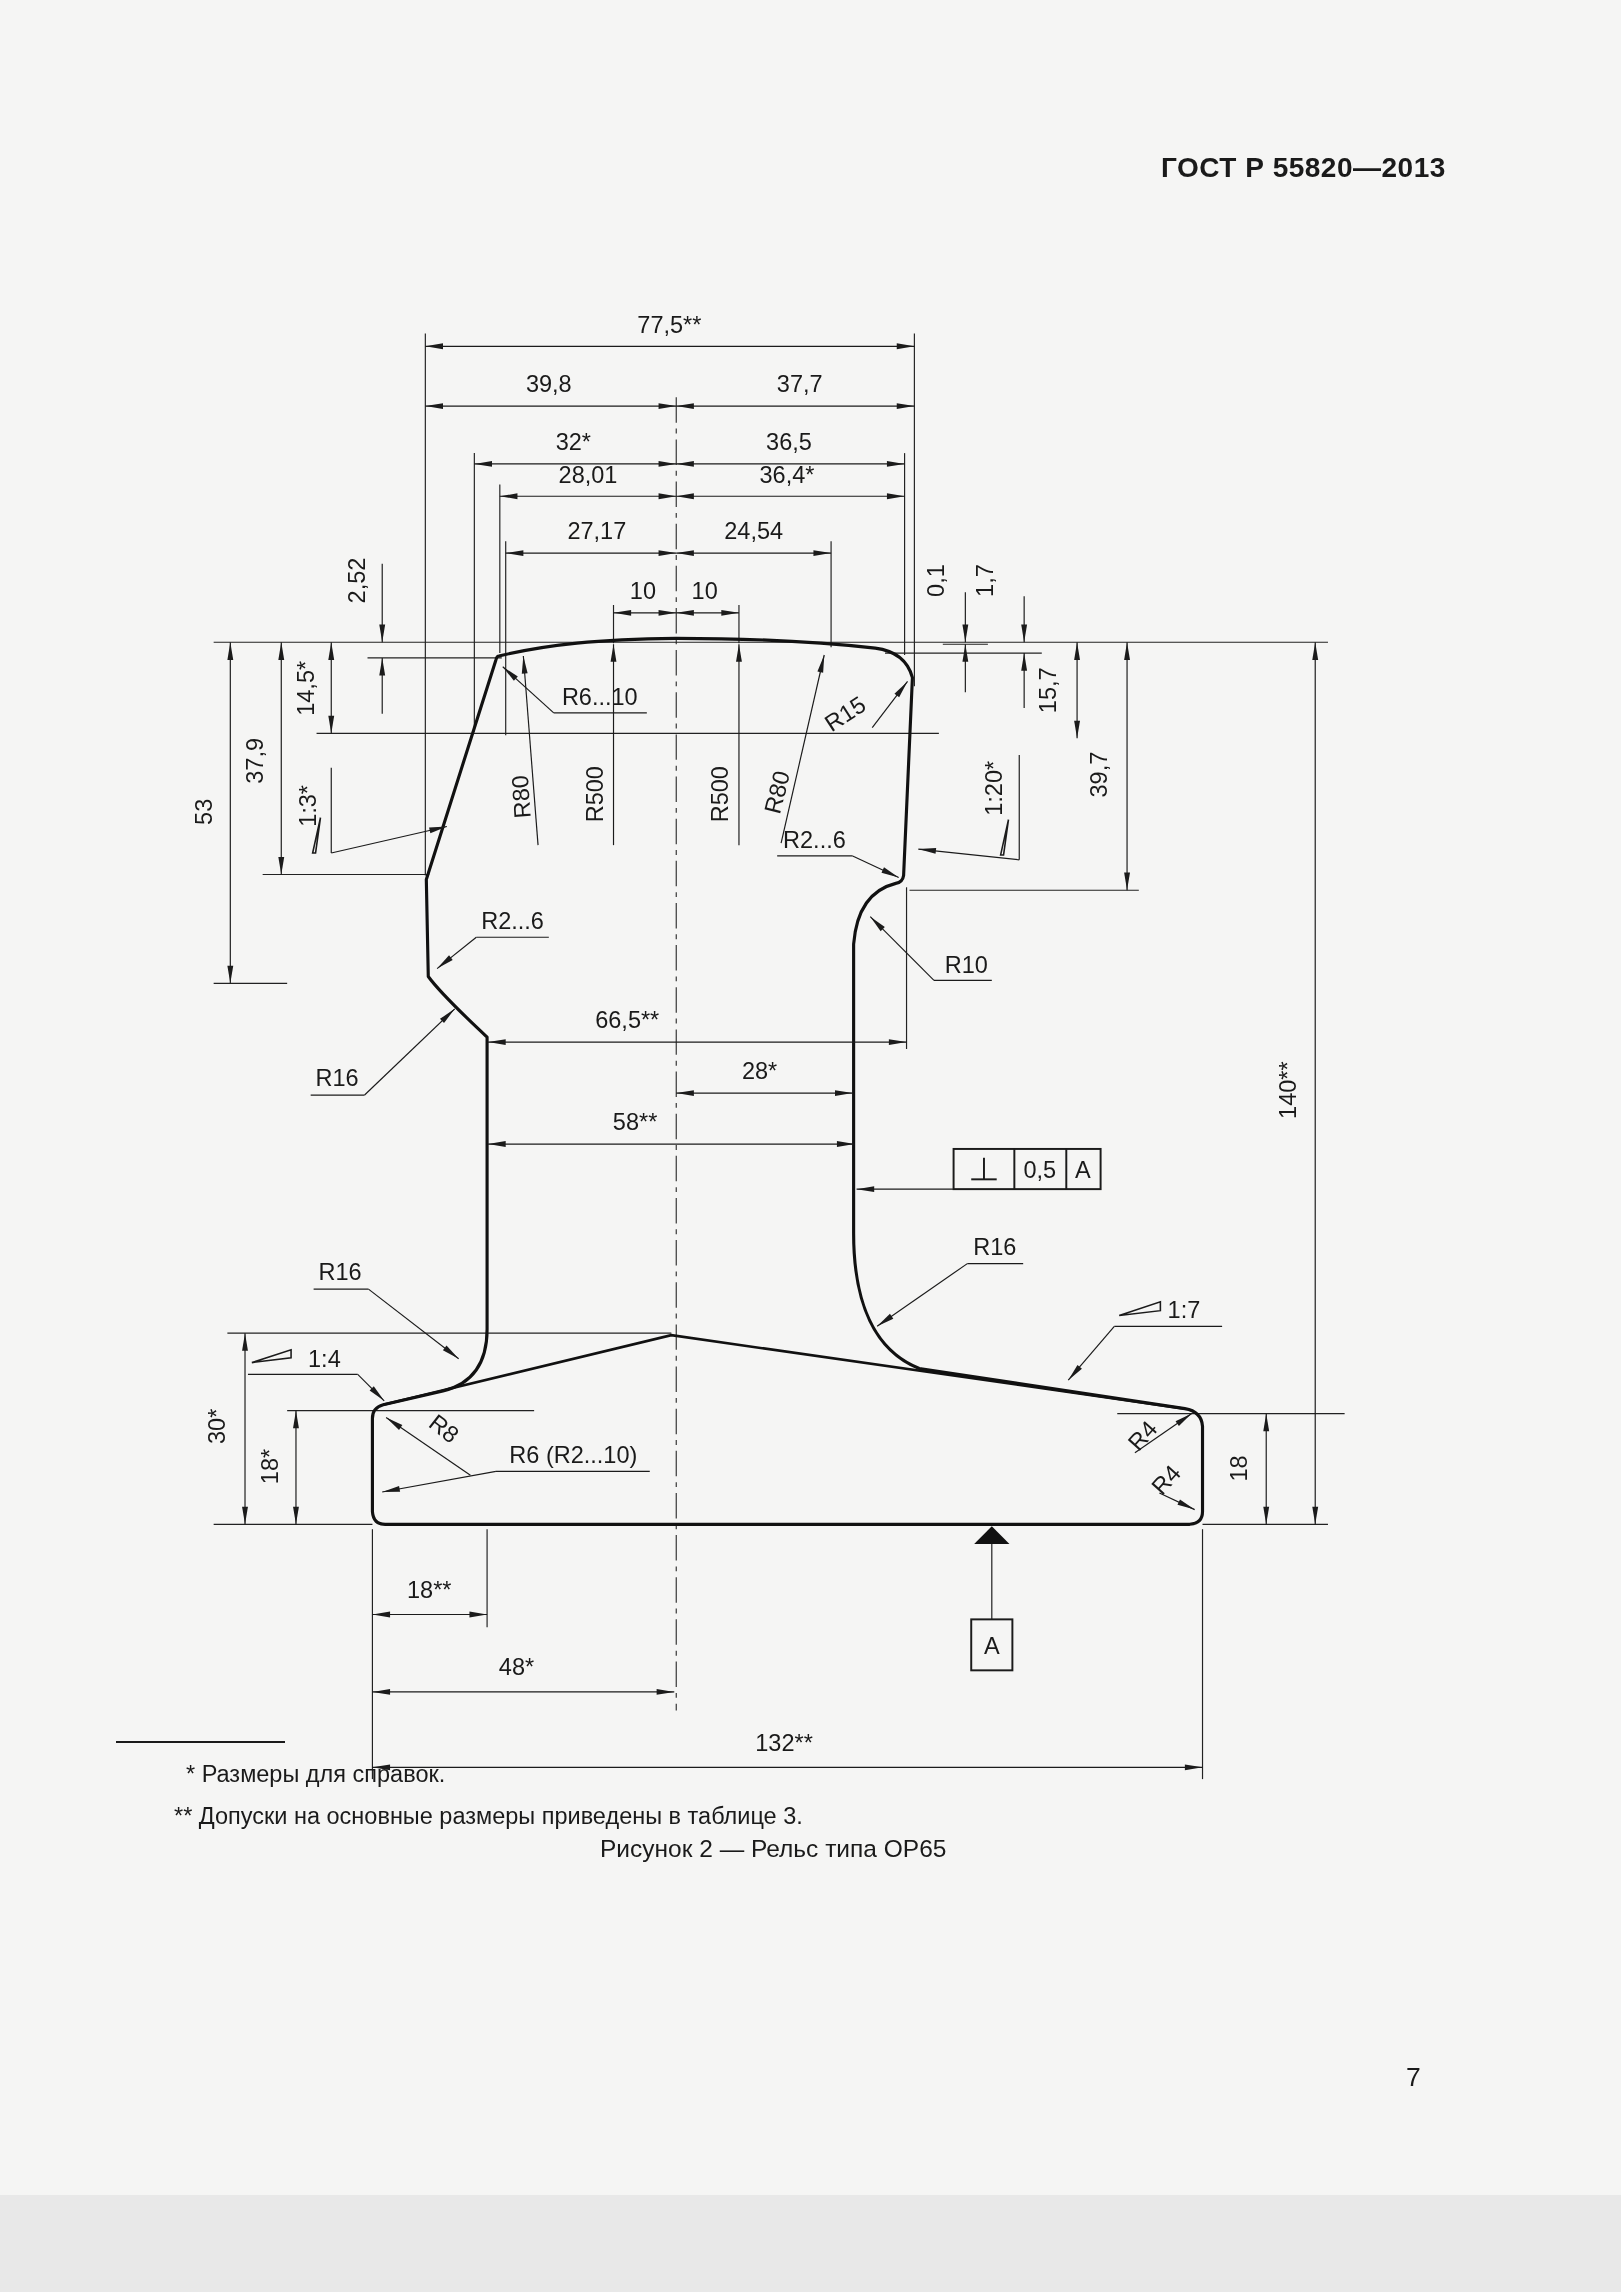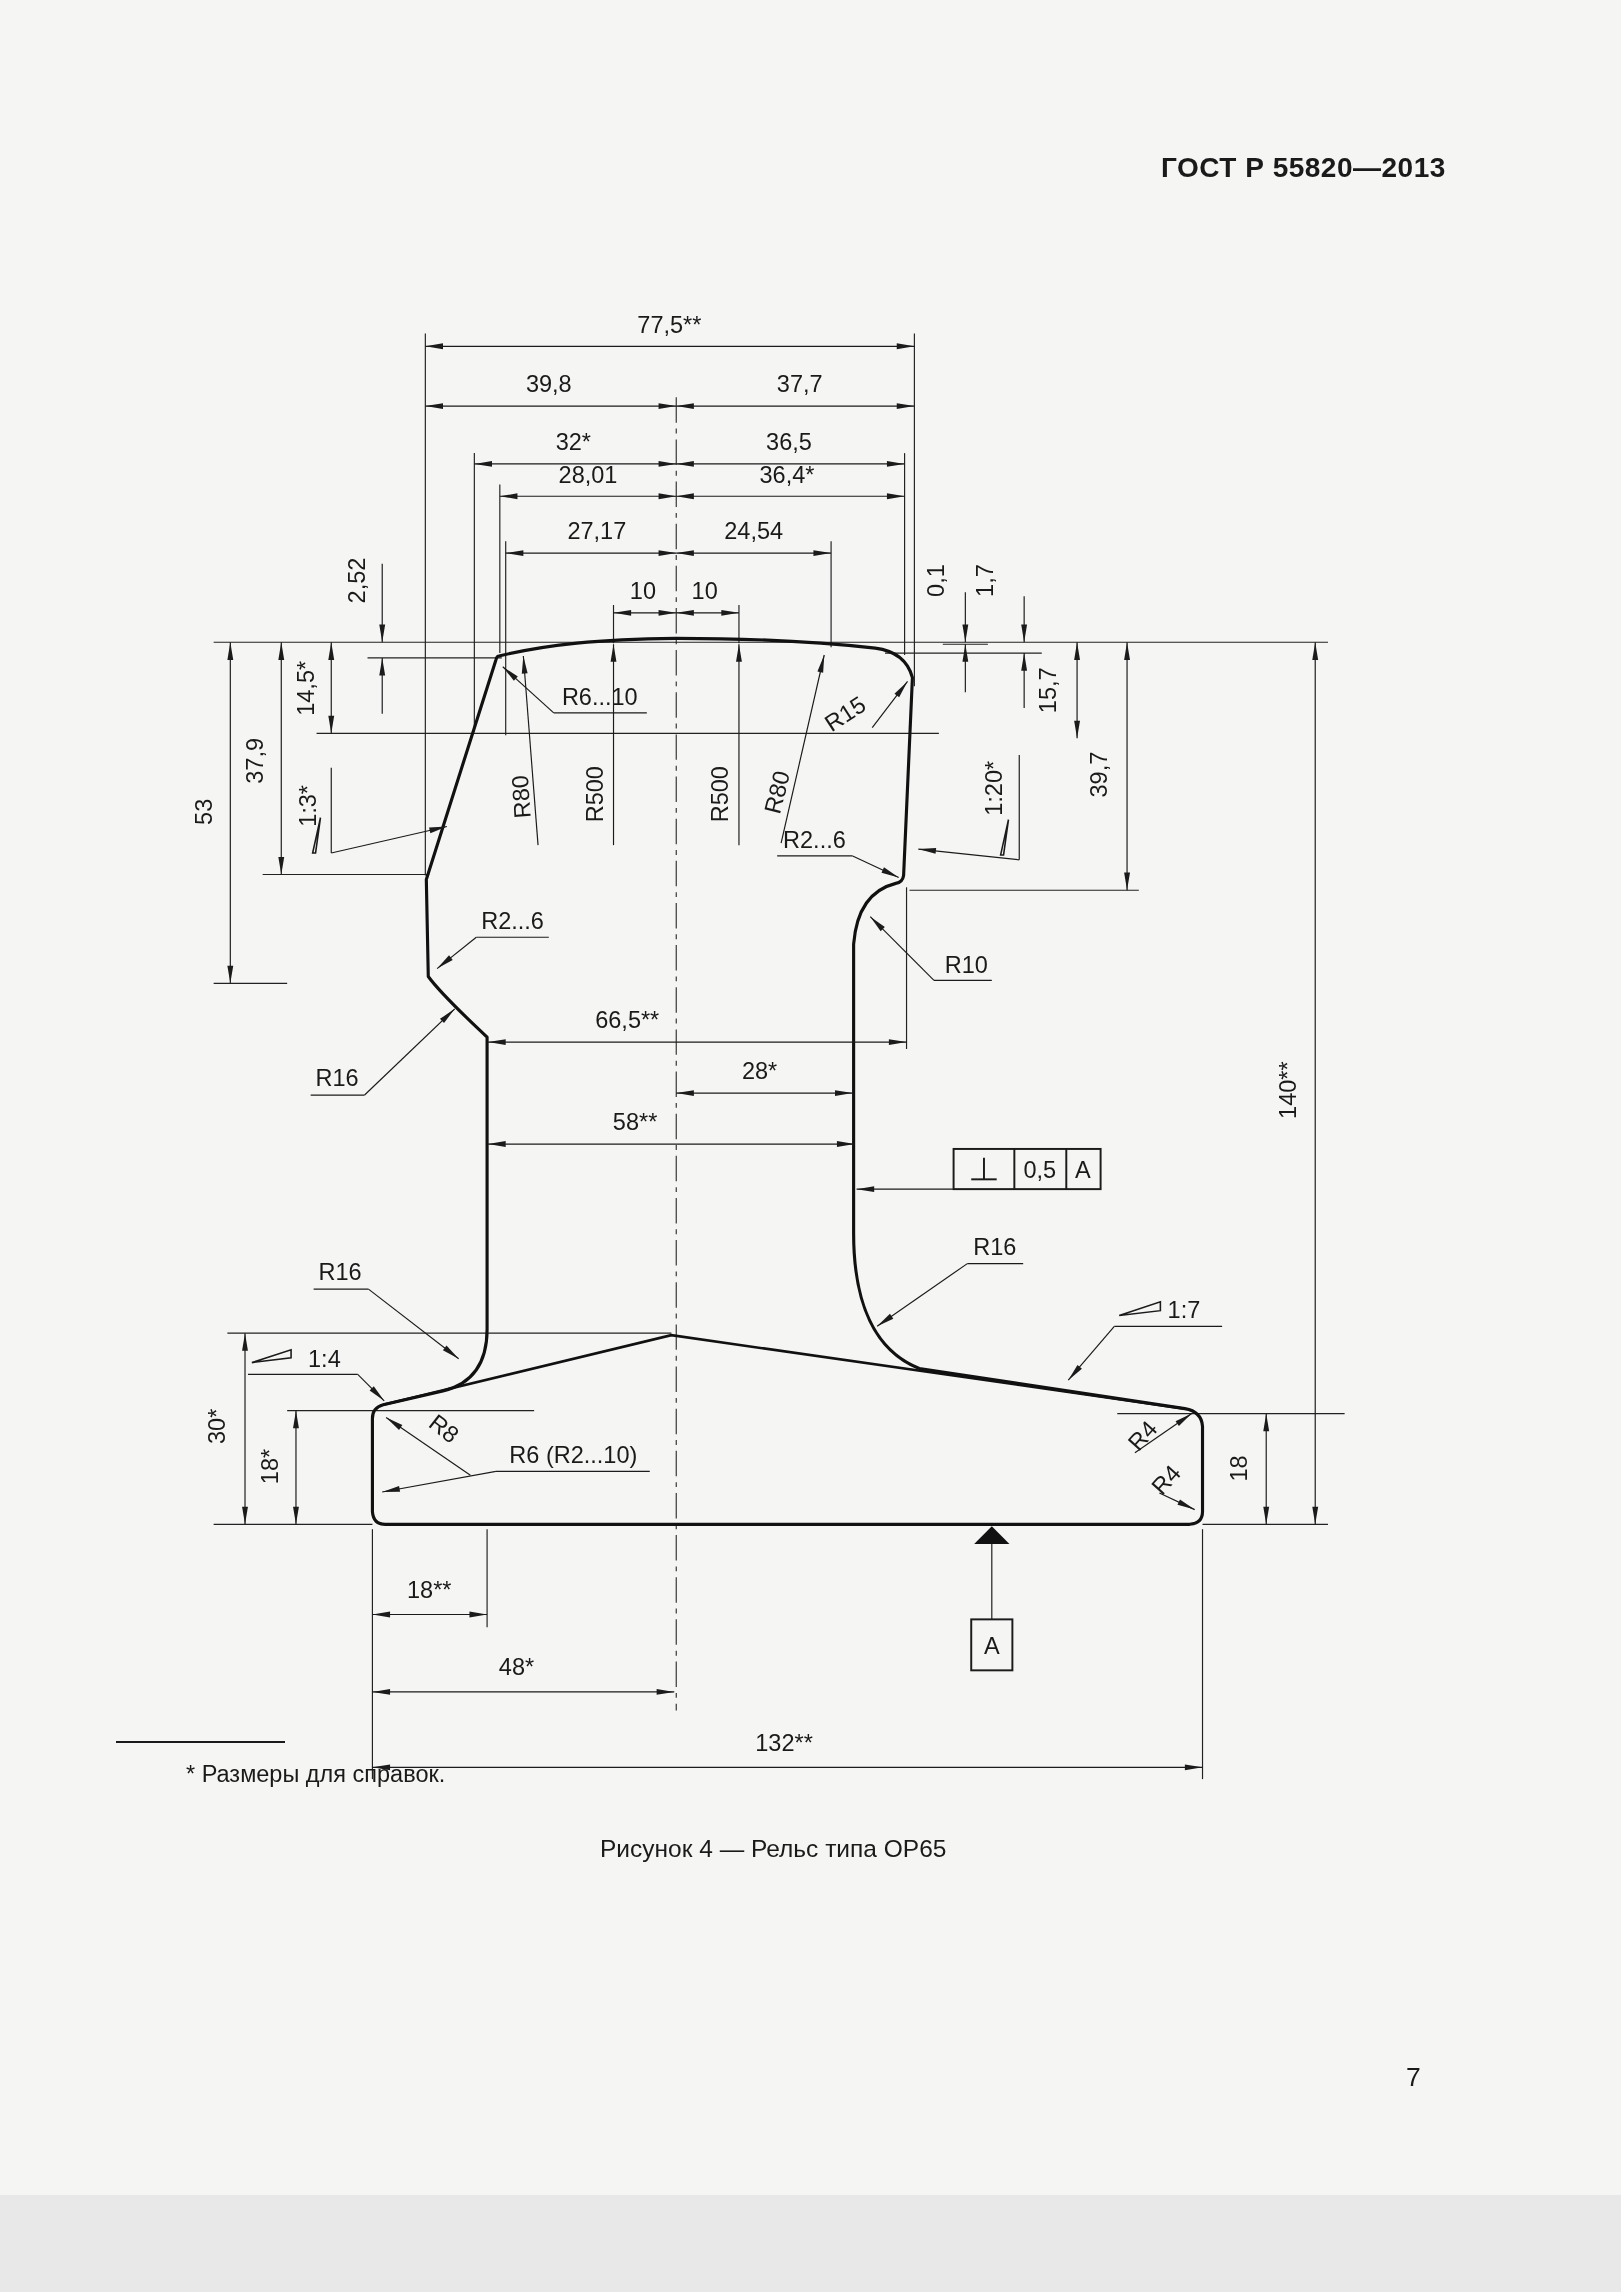--- a/index.html
+++ b/index.html
@@ -285,17 +285,18 @@
     <g>
       <path d="M 1012,1557 L 994,1575 L 1030,1575 Z" fill="#111"></path>
       <line class="dim" x1="1012" y1="1575" x2="1012" y2="1652"></line>
       <rect class="frame" x="991" y="1652" width="42" height="52"></rect>
       <text x="1012" y="1687" text-anchor="middle">A</text>
     </g>
   </svg>
 
   <div class="fnrule"></div>
   <div class="fn1">* Размеры для справок.</div>
-  <div class="cap">Рисунок 4 — Рельс типа ОР65</div>
+  <div class="fn2">** Допуски на основные размеры приведены в таблице 3.</div>
+  <div class="cap">Рисунок 2 — Рельс типа ОР65</div>
   <div class="pnum">7</div>
 
 </div>
 
 
 </body></html>

